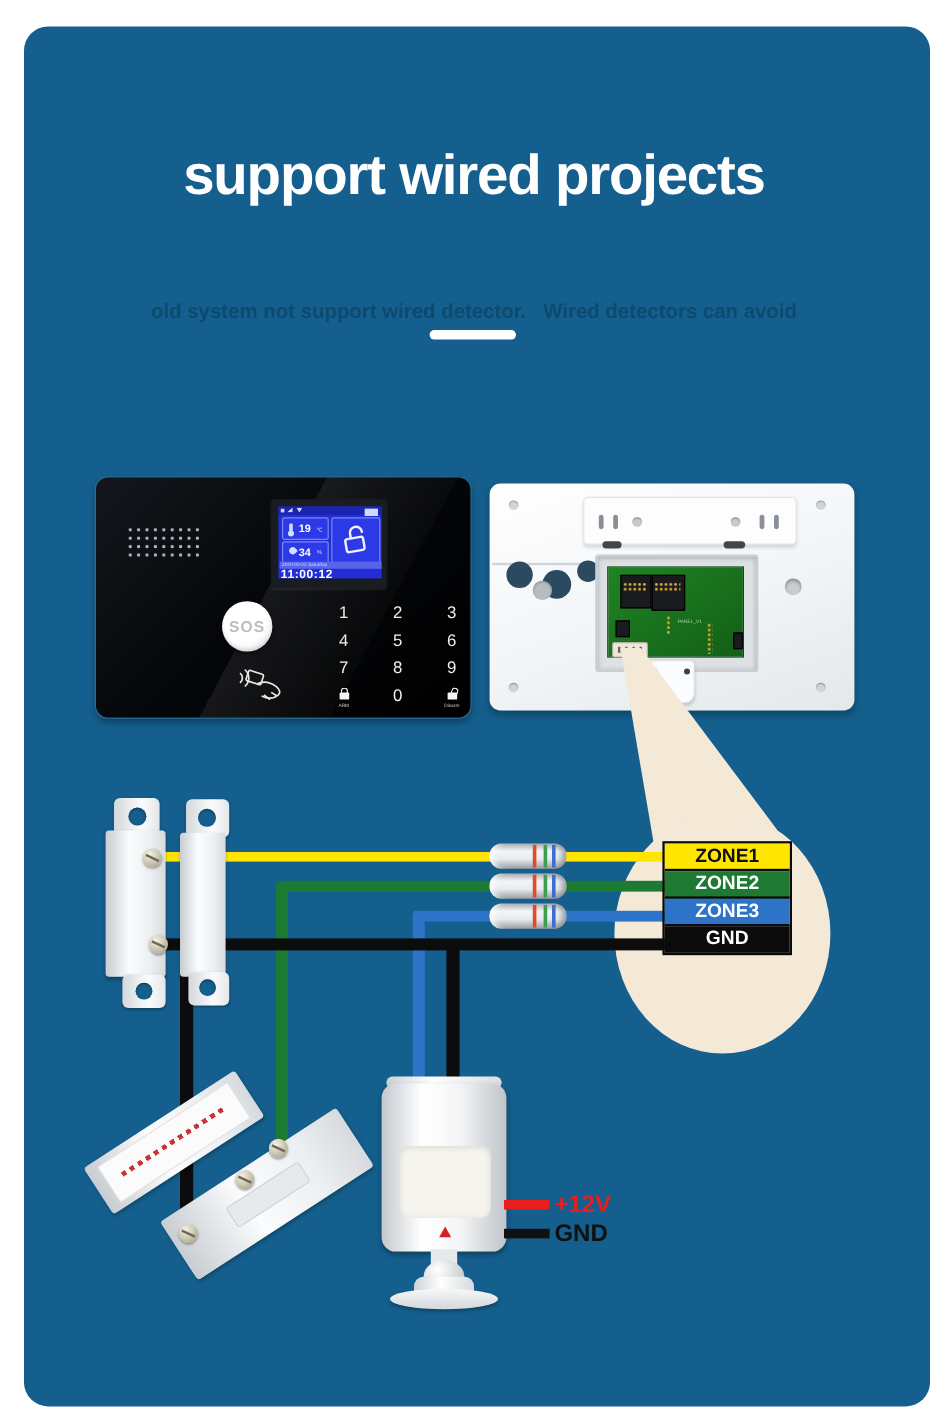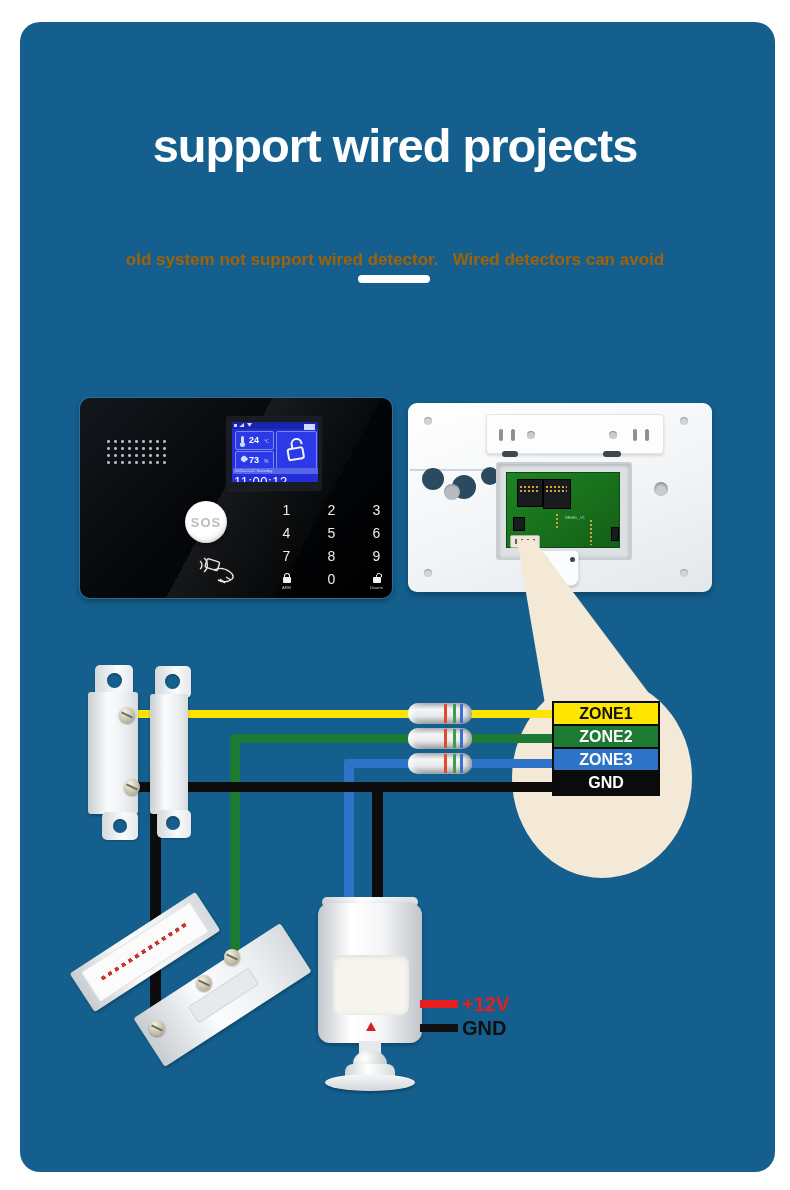--- a/index.html
+++ b/index.html
@@ -6,21 +6,21 @@
   body{width:790px;height:1190px;position:relative;background:#ffffff;
        font-family:"Liberation Sans", sans-serif;overflow:hidden;}
   .abs{position:absolute;}
 
   
   .card{left:20px;top:22px;width:755px;height:1150px;background:#145f8d;border-radius:20px;}
 
   
   .title{left:0;top:118px;width:790px;text-align:center;color:#fff;
          font-size:47px;font-weight:bold;letter-spacing:-1px;}
-  .subtitle{left:95px;top:202px;width:600px;text-align:center;color:#a16207;
+  .subtitle{left:95px;top:202px;width:600px;text-align:center;color:#0c4a6e;
             font-size:17px;font-weight:bold;line-height:23px;white-space:pre-wrap;}
   .divider{left:358px;top:275px;width:72px;height:8px;background:#fff;border-radius:4px;}
 
   
   .frontdev{left:80px;top:398px;width:312px;height:200px;border-radius:10px;
             background:linear-gradient(135deg,#14171c 0%,#05070a 45%,#000 100%);
             box-shadow:0 0 0 1px #2e6c97, 0 3px 6px rgba(0,0,0,.35);}
   .frontdev .gloss{position:absolute;inset:0;border-radius:10px;
             background:linear-gradient(118deg,transparent 46%,rgba(255,255,255,.07) 46%,rgba(255,255,255,.02) 72%,transparent 72%);}
   .grille{left:25px;top:40px;width:64px;height:28px;
@@ -39,21 +39,21 @@
   .lcd .p-hum{left:3px;top:29px;width:37px;height:17px;}
   .lcd .p-lock{left:44px;top:9px;width:39px;height:37px;}
   .lcd .pv{position:absolute;color:#fff;font-size:9px;font-weight:bold;top:3px;left:13px;}
   .lcd .pu{position:absolute;color:#cfd8ff;font-size:5px;top:6px;left:28px;}
   .thermo{position:absolute;left:5px;top:4px;width:3px;height:7px;background:#cfe0ff;border-radius:2px;}
   .thermo::after{content:'';position:absolute;left:-1px;top:6px;width:5px;height:5px;border-radius:50%;background:#cfe0ff;}
   .drop{position:absolute;left:5px;top:4px;width:6px;height:6px;background:#cfe0ff;
         border-radius:50% 0 50% 50%;transform:rotate(45deg);}
   .lcd .datebar{position:absolute;left:1px;top:46px;width:84px;height:6px;background:#5864ea;
         color:#d7dcff;font-size:4px;line-height:6px;padding-left:2px;overflow:hidden;}
-  .lcd .time{position:absolute;left:2px;top:52px;color:#fff;font-size:13px;font-weight:normal;letter-spacing:.5px;}
+  .lcd .time{position:absolute;left:2px;top:52px;color:#fff;font-size:10px;font-weight:bold;letter-spacing:.5px;}
   .sos{left:105px;top:103px;width:42px;height:42px;border-radius:50%;
        background:radial-gradient(circle at 35% 30%,#ffffff 55%,#d9dde0);
        box-shadow:0 2px 4px rgba(0,0,0,.5), inset 0 -2px 3px rgba(0,0,0,.12);
        display:flex;align-items:center;justify-content:center;
        color:#b9bec3;font-size:13px;font-weight:bold;letter-spacing:1px;}
   .keypad{left:106px;top:100px;width:176px;height:94px;display:grid;left:184px;
           grid-template-columns:repeat(3,45px);grid-auto-rows:23px;width:135px;}
   .navcol{left:330px;top:100px;width:40px;height:94px;display:grid;grid-auto-rows:23px;}
   .key{display:flex;align-items:center;justify-content:center;color:#ededed;
        font-size:14px;font-weight:500;}
@@ -193,26 +193,26 @@
   <div class="abs lcdbezel"></div>
   <div class="abs lcd">
     <div class="sbar"></div>
     <div class="sig"></div>
     <div class="sig2"></div>
     <div class="wifi"></div>
     <div class="batt"></div>
 
     <div class="panel p-temp">
       <div class="thermo"></div>
-      <div class="pv">24</div>
+      <div class="pv">19</div>
       <div class="pu">℃</div>
     </div>
     <div class="panel p-hum">
       <div class="drop"></div>
-      <div class="pv">73</div>
+      <div class="pv">34</div>
       <div class="pu">%</div>
     </div>
     <div class="panel p-lock">
       <svg width="39" height="37" viewBox="0 0 39 37">
         <g transform="rotate(-10 20 20)" stroke="#eef1ff" stroke-width="2" fill="none">
           <rect x="11" y="16" width="15" height="11" rx="2"></rect>
           <path d="M16 16 v-4 a5 5 0 0 1 10 0 v1"></path>
         </g>
       </svg>
     </div>

